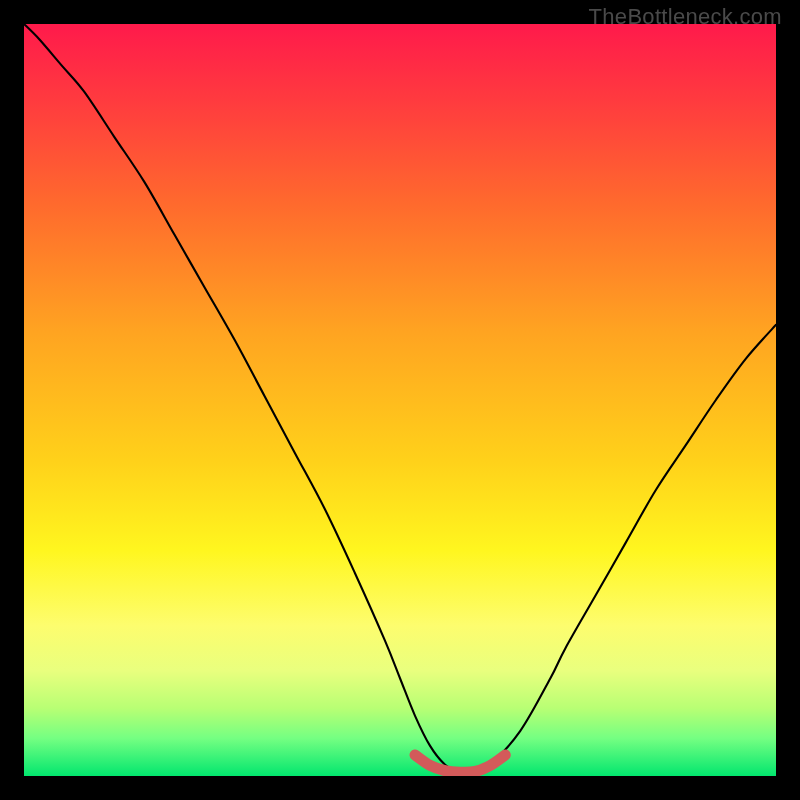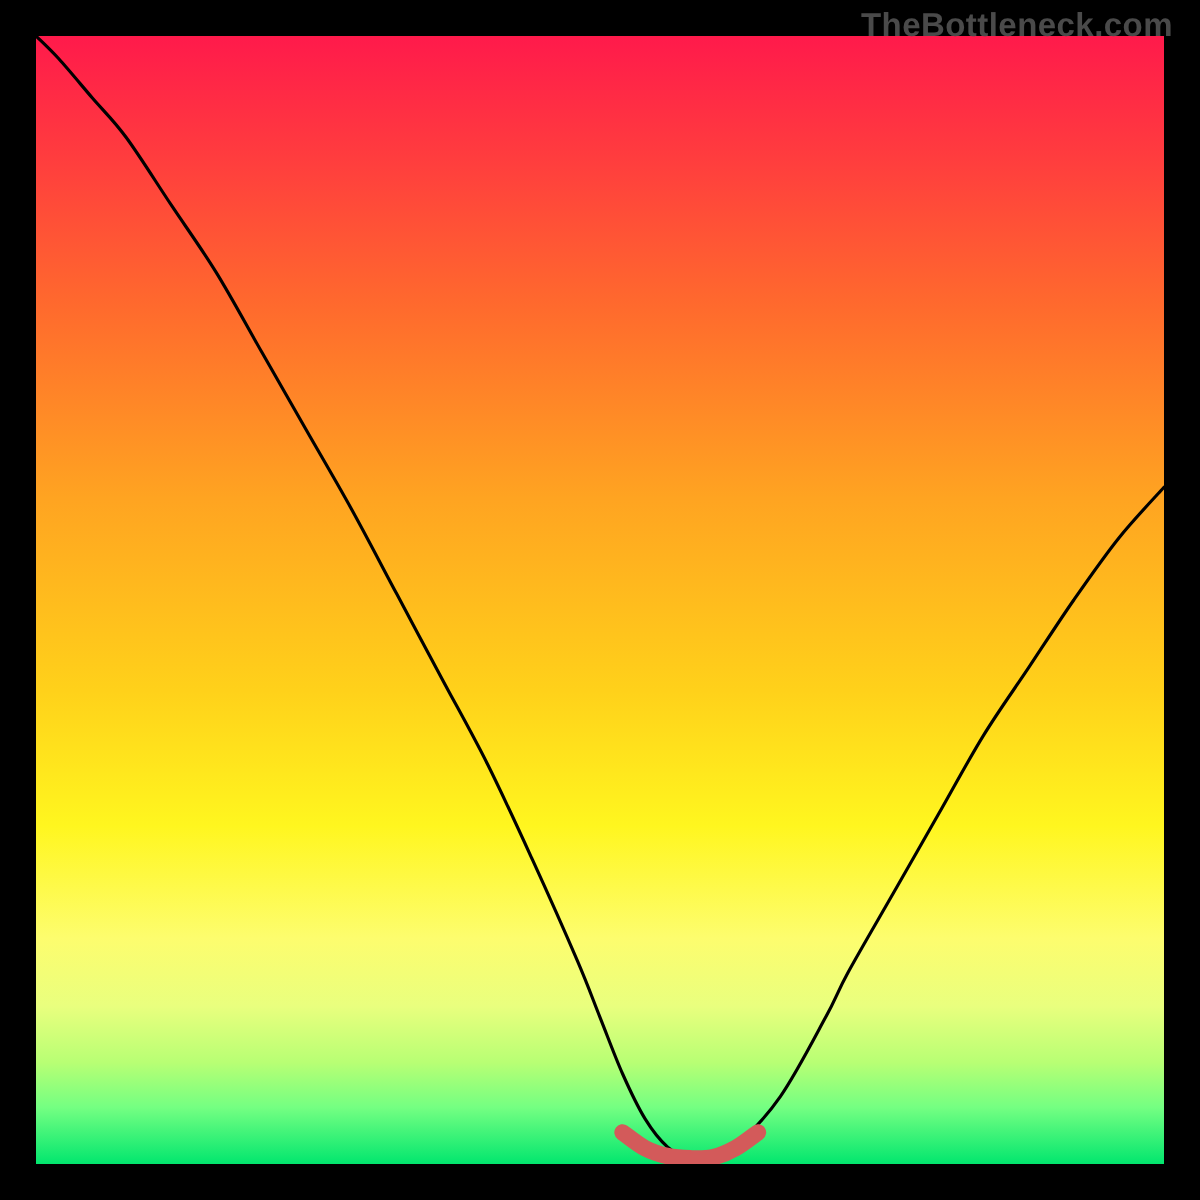--- a/index.html
+++ b/index.html
@@ -28,21 +28,21 @@
       #e9ff7e 86%,
       #b8ff74 91%,
       #74ff82 95%,
       #02e66e 100%);
   }
   .attribution {
     position: absolute;
     top: 4px;
     right: 18px;
     font-size: 22px;
-    font-weight: 700;
+    font-weight: 400;
     color: #4a4a4a;
     letter-spacing: 0.3px;
     user-select: none;
   }
   svg.overlay {
     position: absolute;
     left: 0;
     top: 0;
     width: 752px;
     height: 752px;

